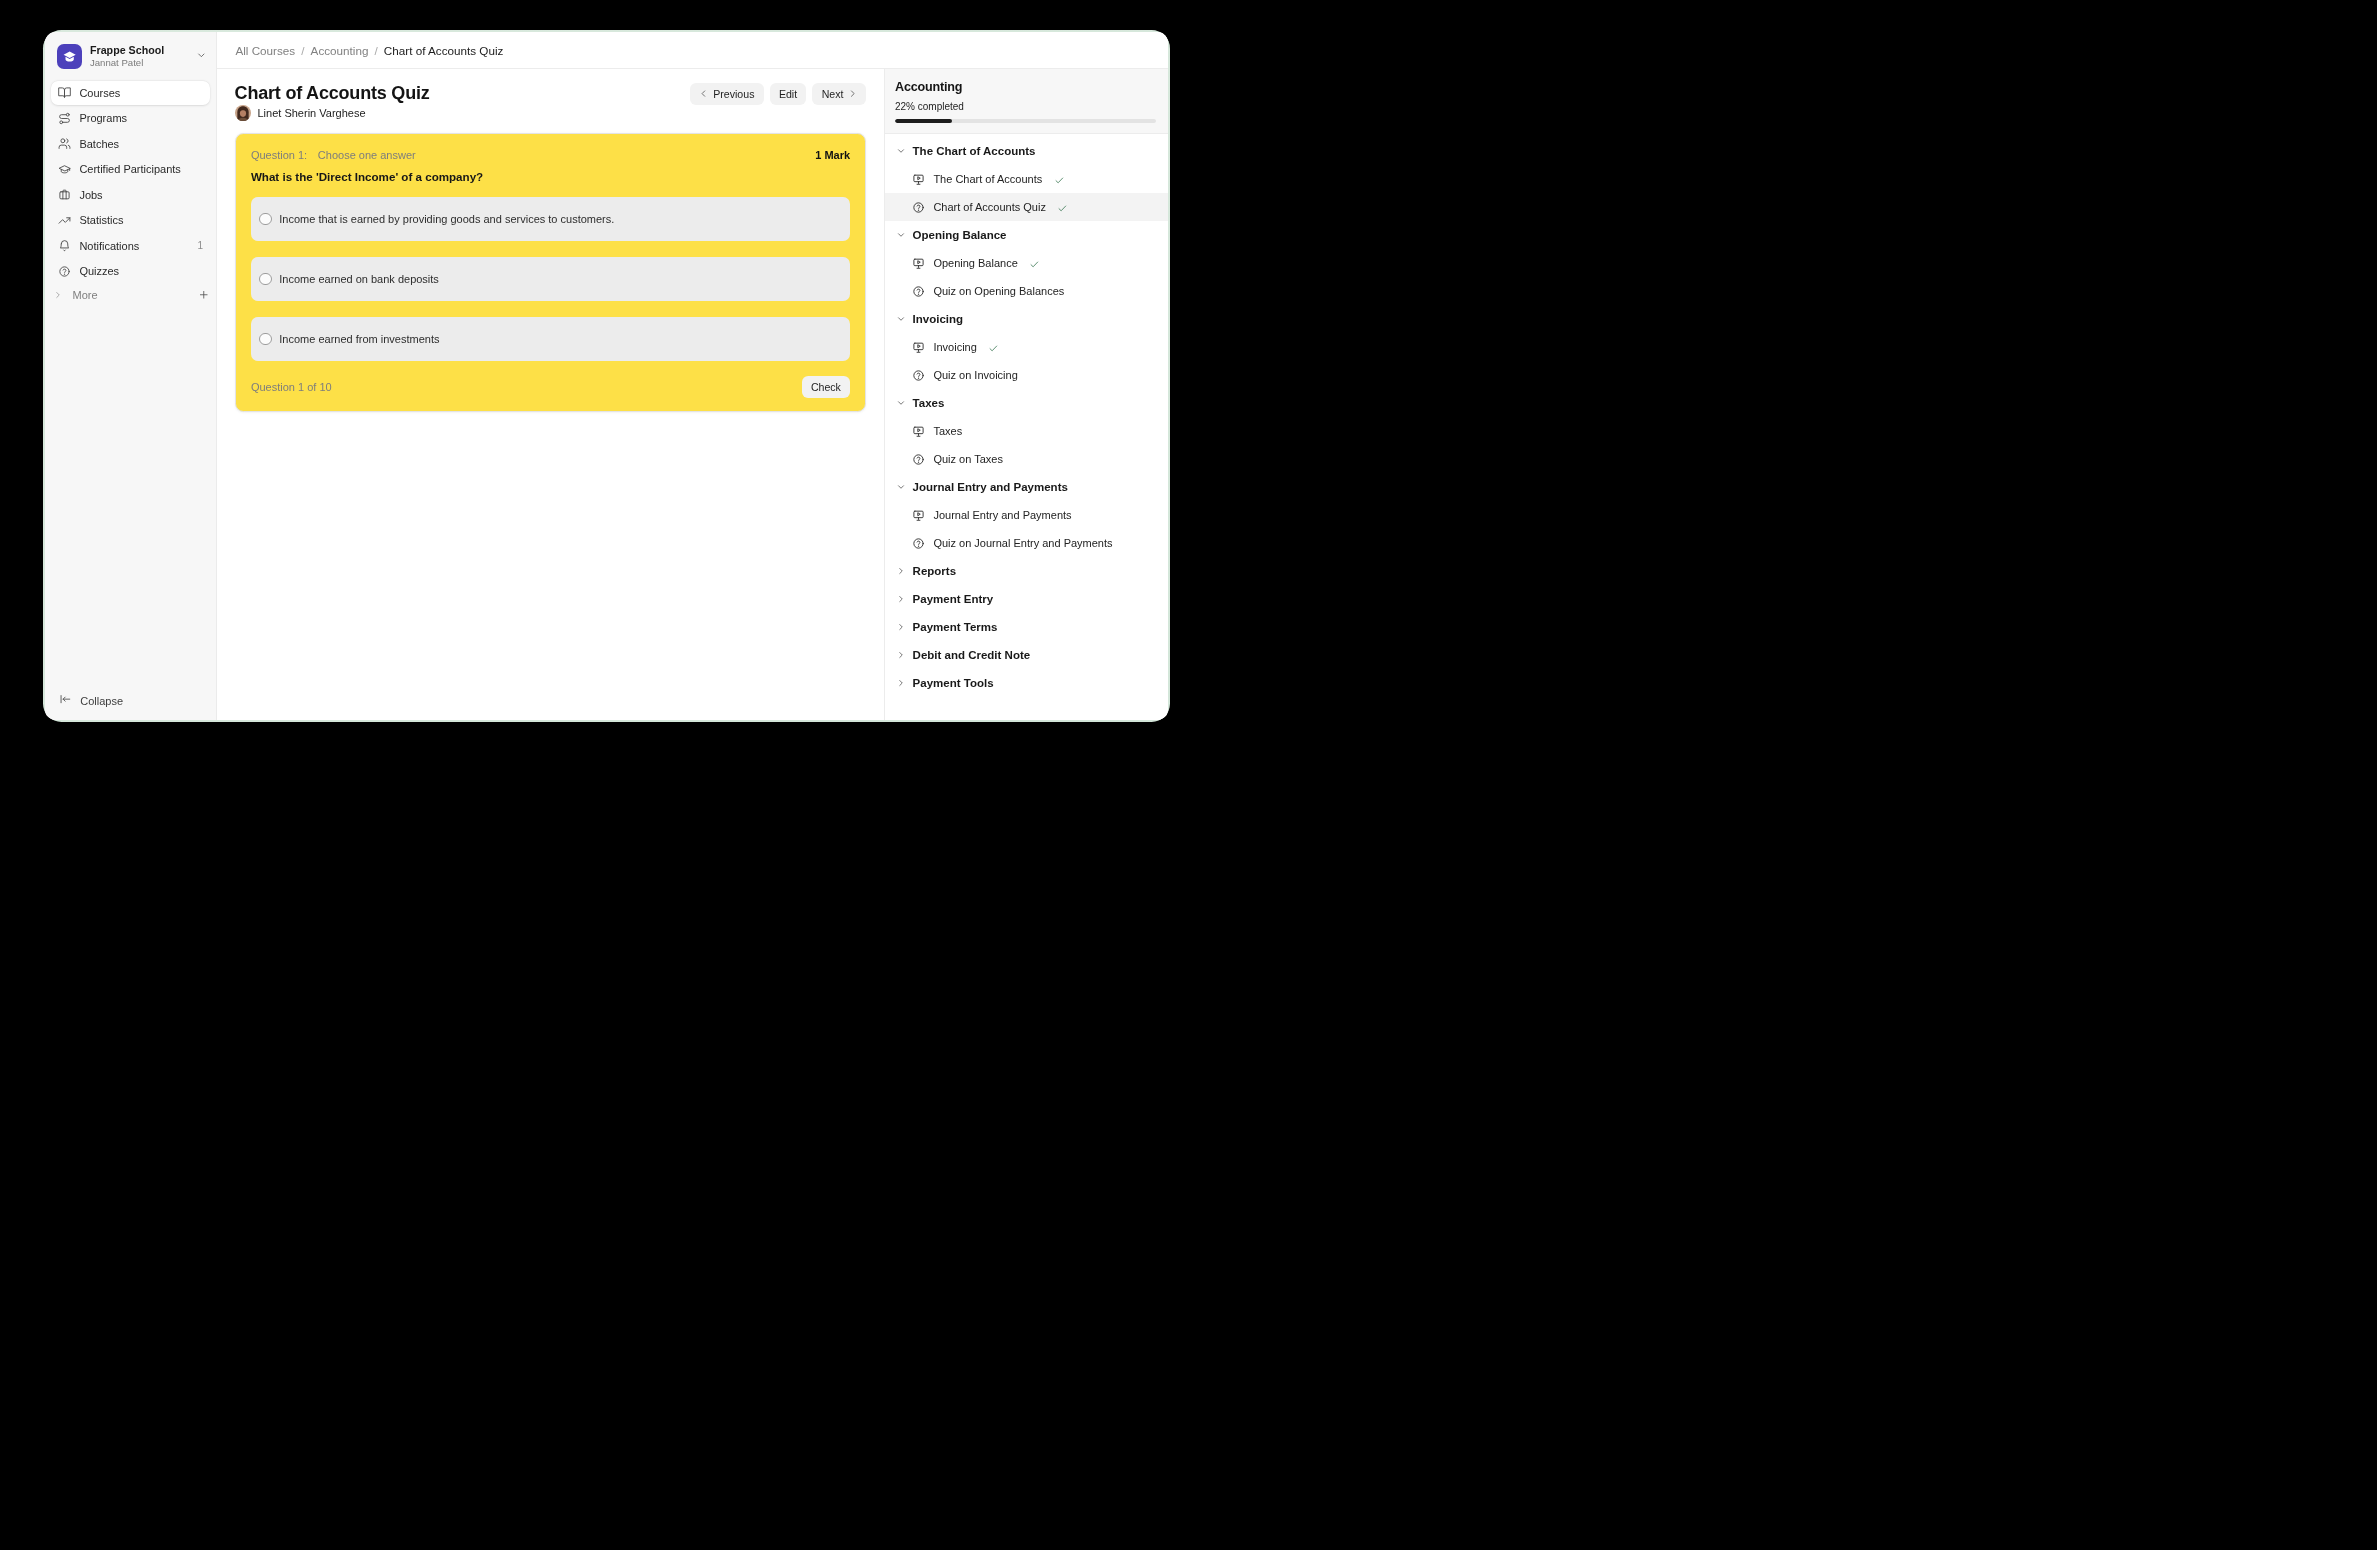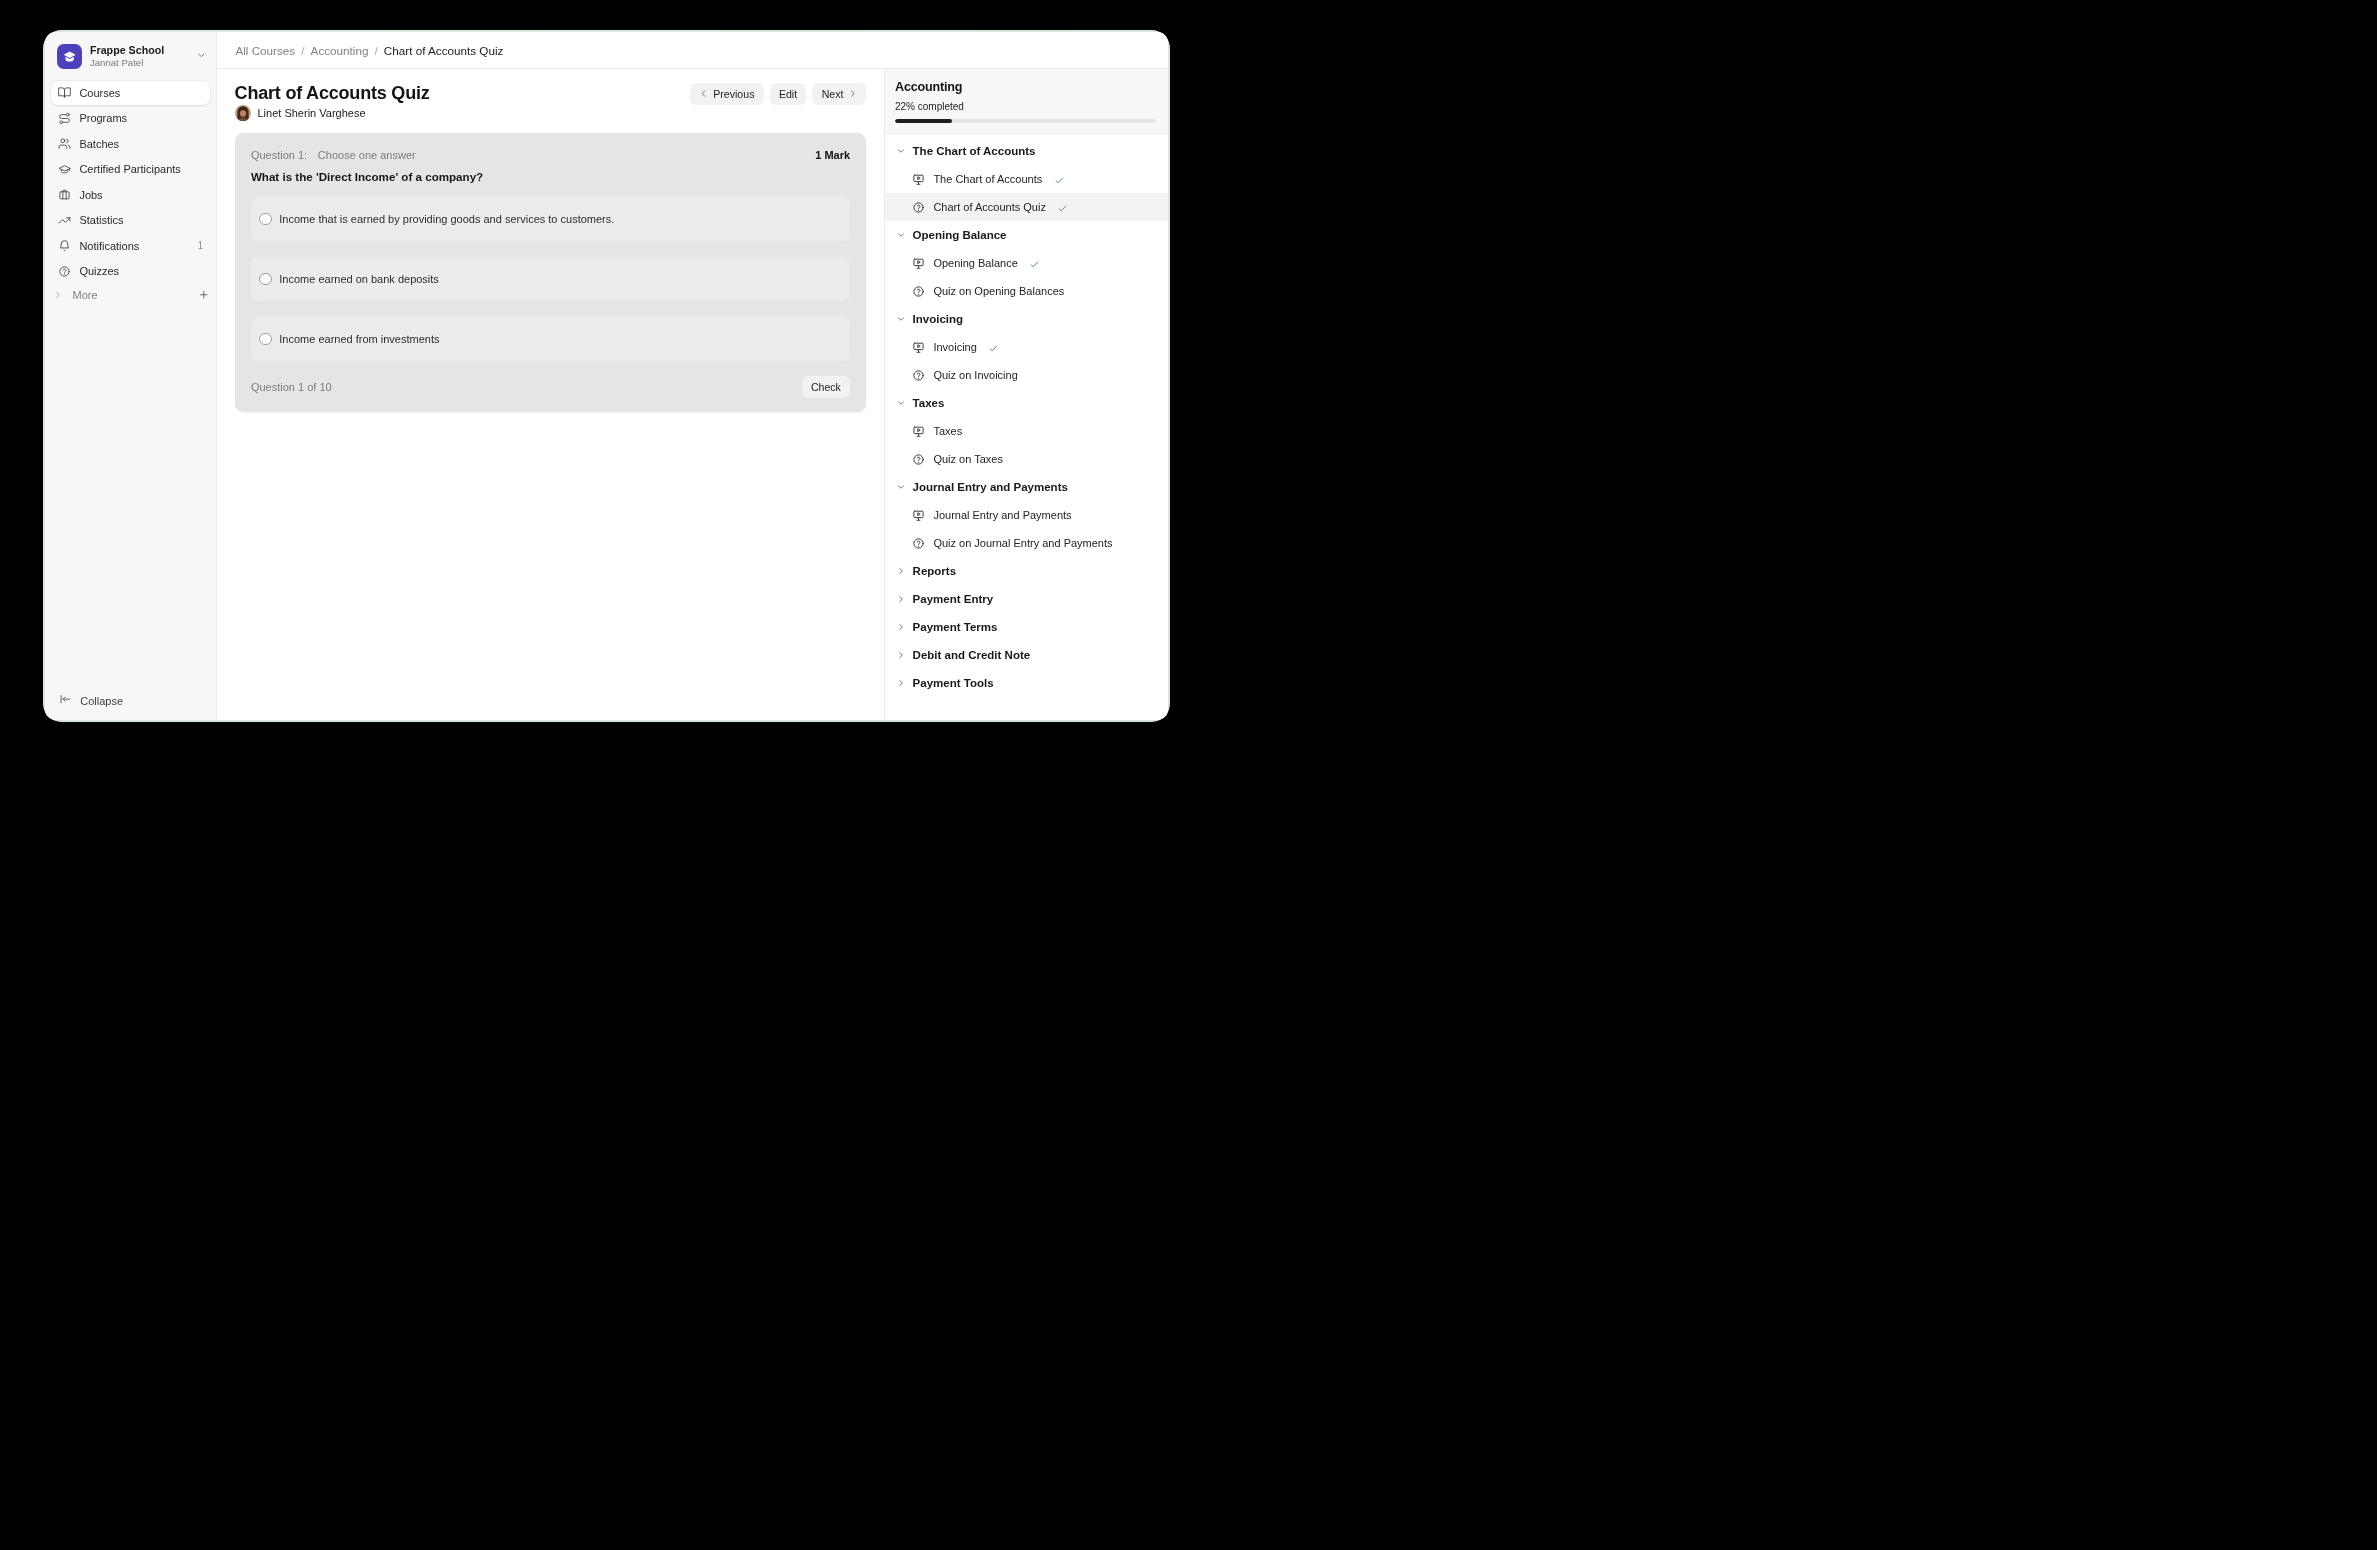--- a/index.html
+++ b/index.html
@@ -84,21 +84,21 @@
   .avatar { width:16px; height:16px; border-radius:50%; overflow:hidden; flex:none; }
   .avatar svg { width:100%; height:100%; display:block; }
   .author-name { font-size:11px; color:#222; }
 
   .notice {
     margin-top:17.6px; background:var(--notice-bg,#e9f1fb); border-radius:6.9px;
     padding:6.1px 12.3px; color:var(--notice-blue,#2e6cb2); font-size:11px; line-height:18.4px;
   }
 
   .q-card {
-    margin-top:12.3px; background:#e5e5e5; border:0.8px solid #e4e4e4; border-radius:8.4px;
+    margin-top:12.3px; background:#fde047; border:0.8px solid #e4e4e4; border-radius:8.4px;
     box-shadow:0 0.8px 2.3px rgba(0,0,0,.05); padding:14.6px 15.3px 13px;
   }
   .q-head { display:flex; align-items:baseline; gap:10.7px; font-size:11px; color:#7d7d7d; }
   .q-marks { margin-left:auto; color:#121212; font-weight:700; font-size:11px;text-align:right; }
   .q-text { margin-top:9.2px; font-size:11.6px; font-weight:700; color:#171717; }
   .q-options { margin-top:13.8px; display:flex; flex-direction:column; gap:16px; }
   .q-option {
     height:44px; background:#ececec; border-radius:6.9px; display:flex; align-items:center;
     gap:7.7px; padding:0 8.4px; font-size:11px; color:#2d2d2d; cursor:pointer;
   }

